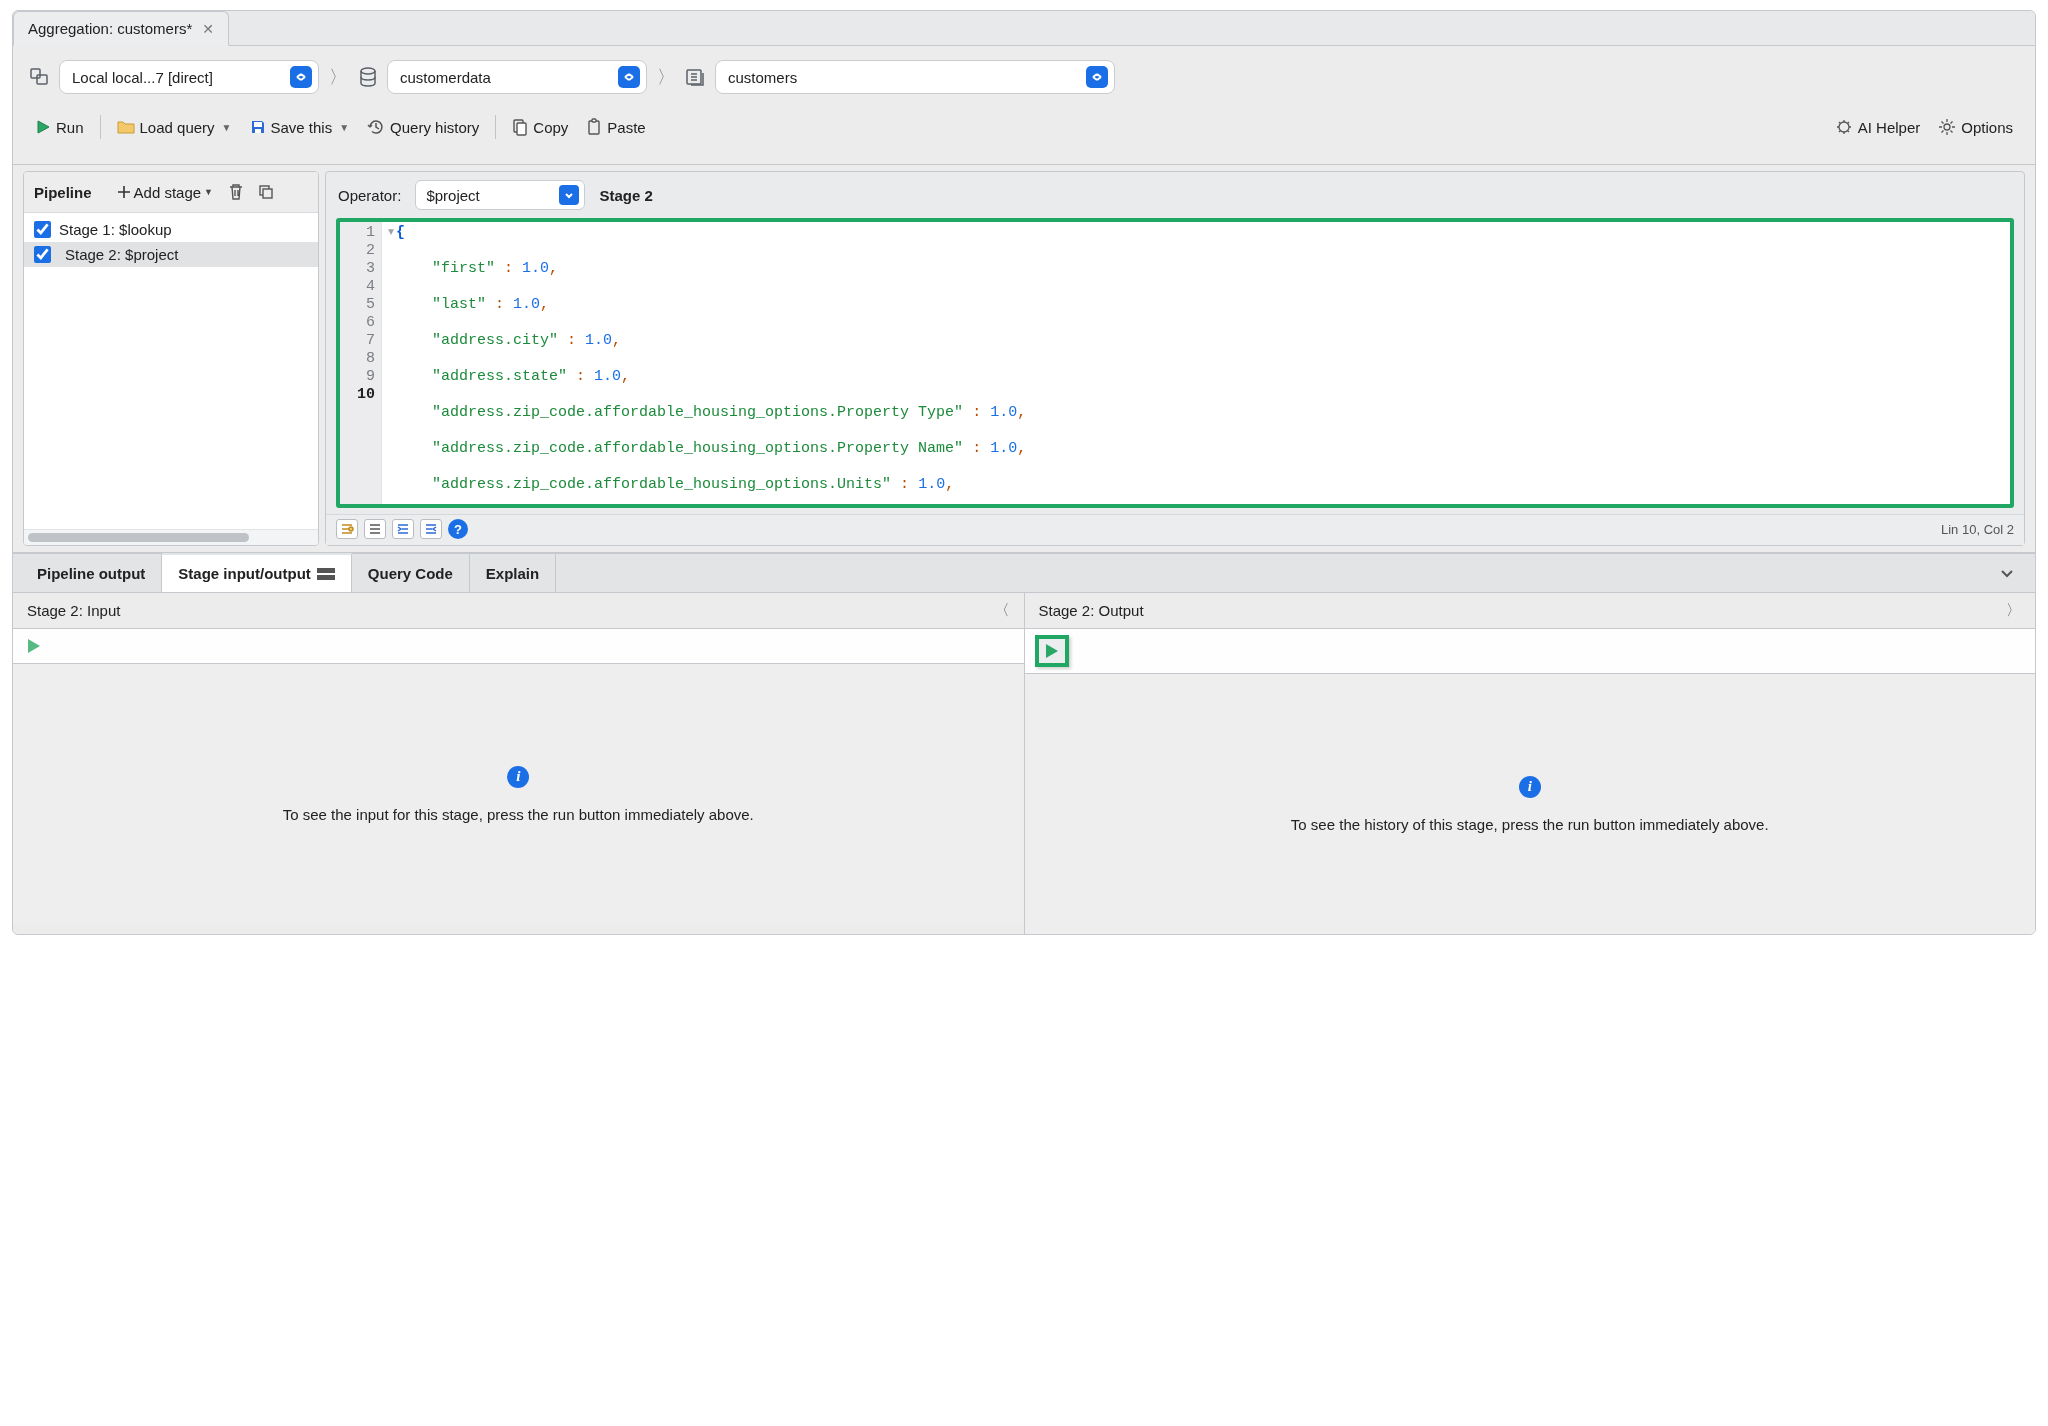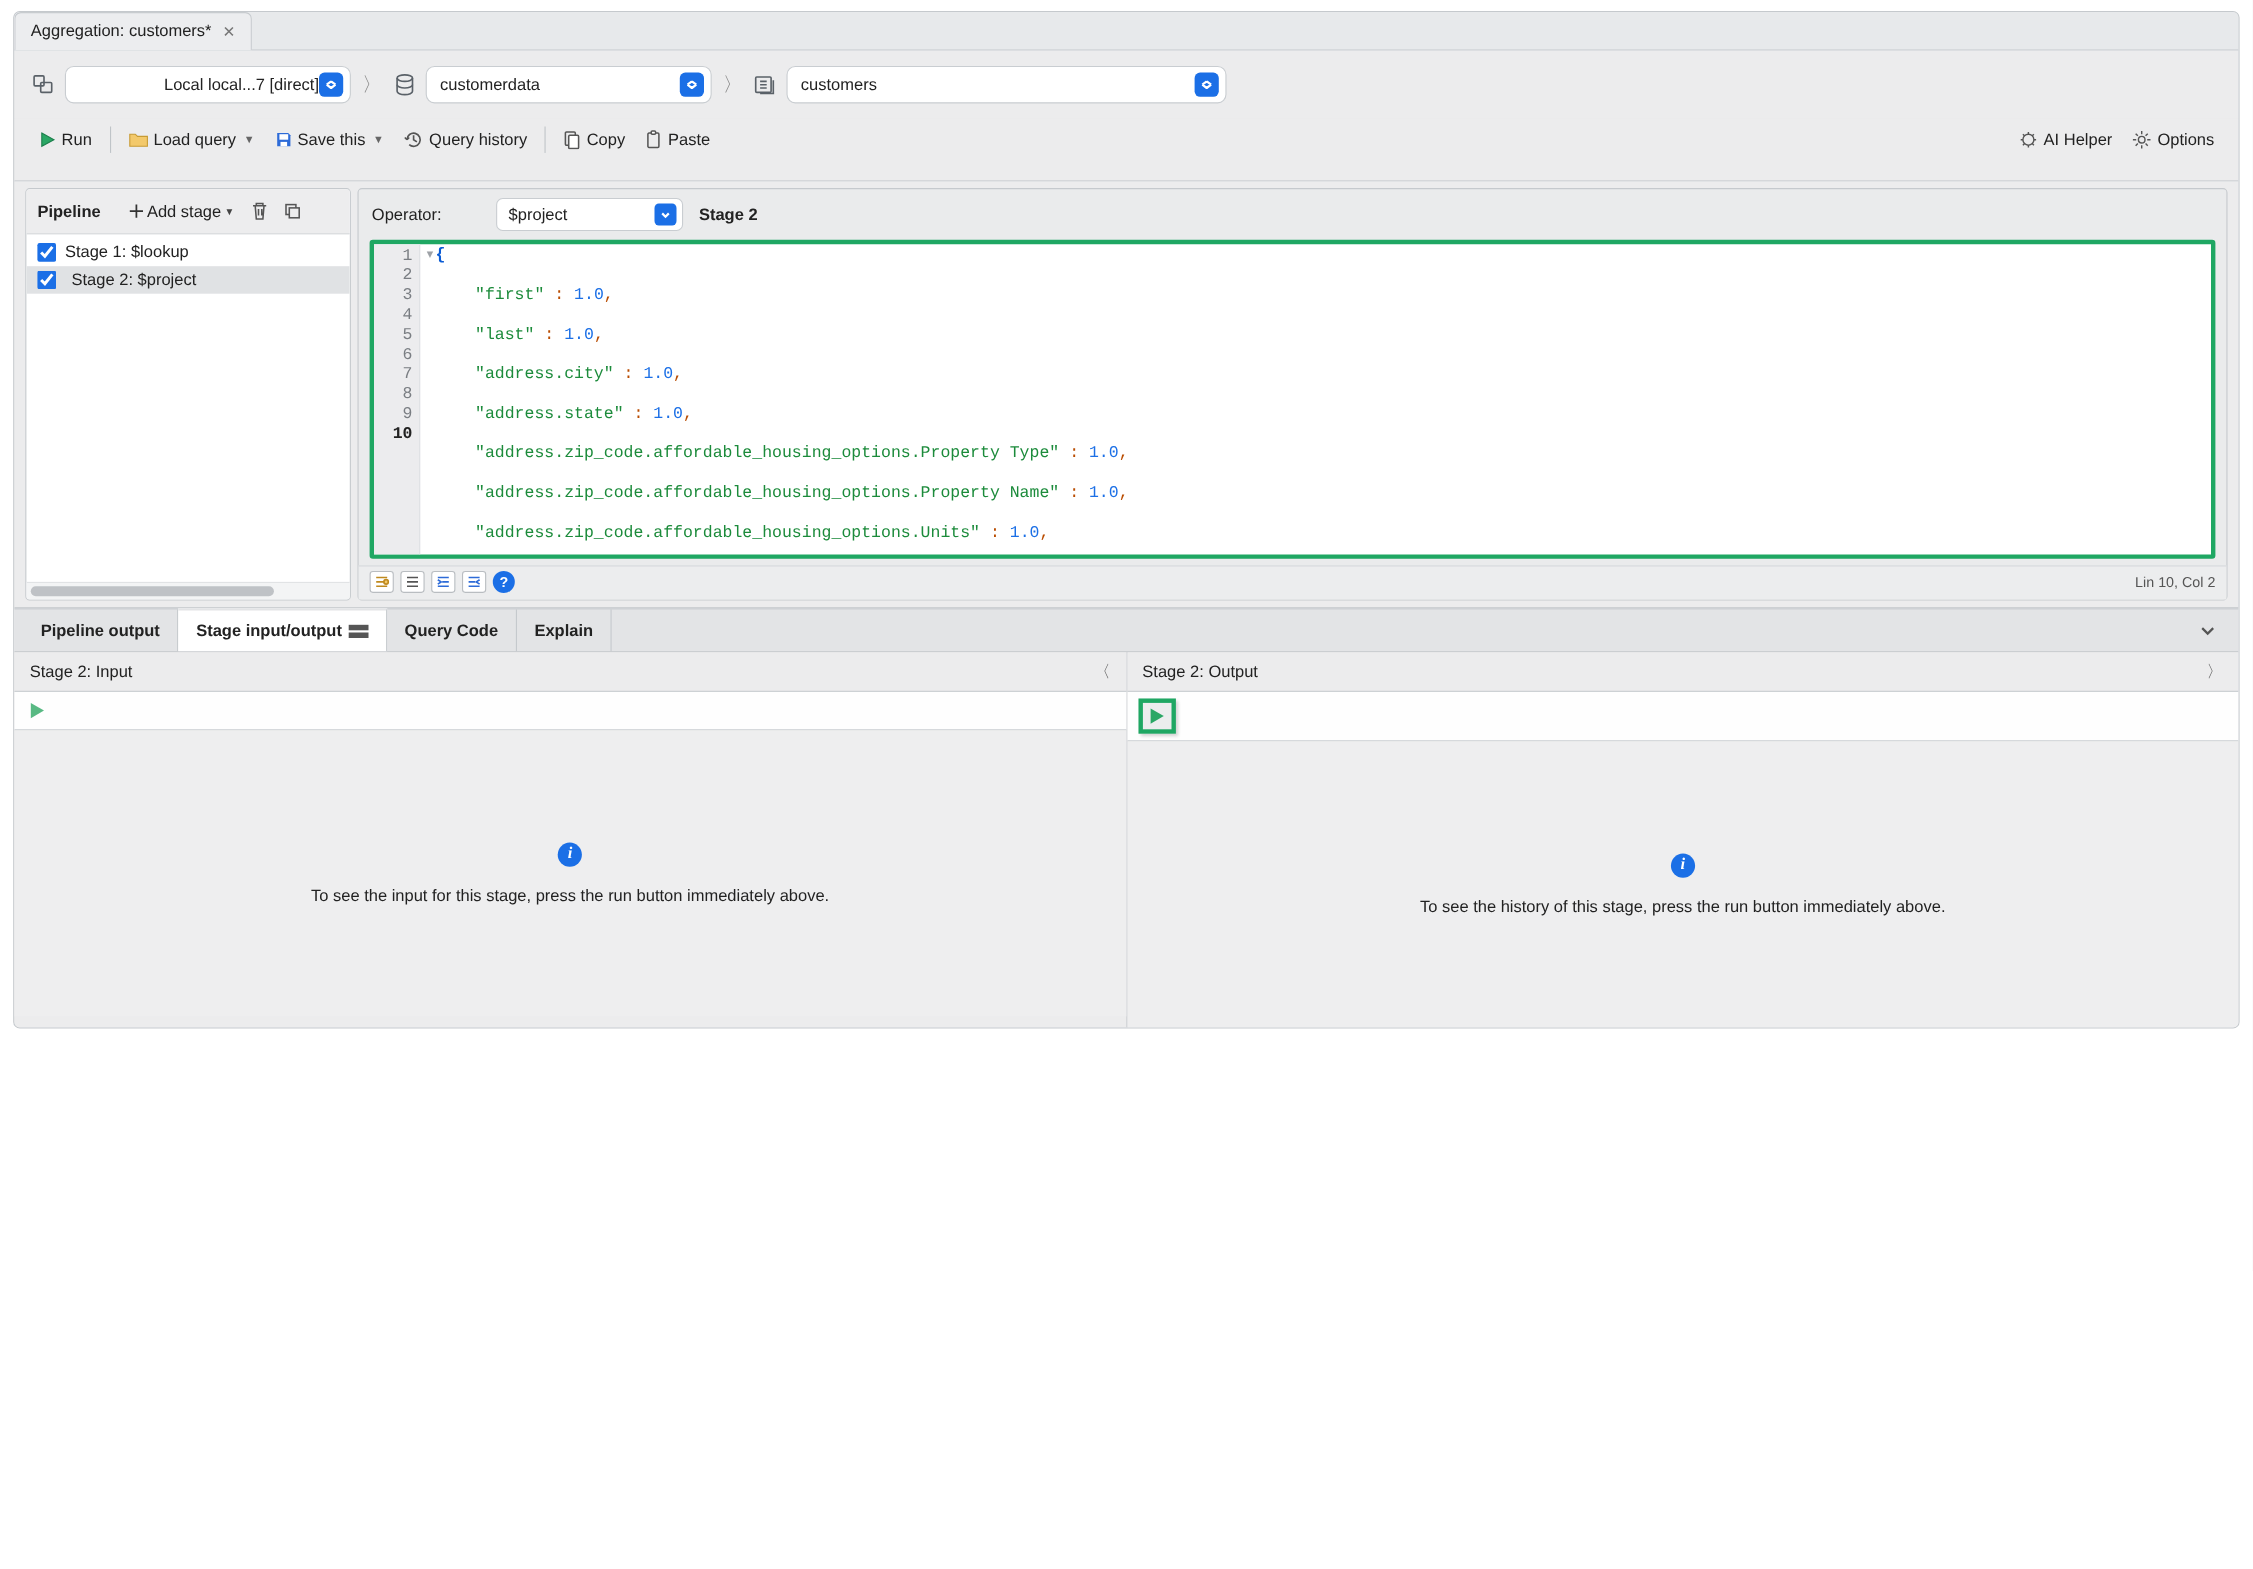--- a/index.html
+++ b/index.html
@@ -61,21 +61,21 @@
   font-size: 15px;
 }
 .bc-select .chev-btn {
   width: 22px; height: 22px;
   background: #1b6fe6;
   border-radius: 5px;
   display: flex; align-items: center; justify-content: center;
 }
 .bc-select .chev-btn svg { stroke: #fff; }
 .bc-sep { color: #888; font-size: 18px; padding: 0 2px; }
-.w1 { width: 260px; justify-content: flex-end; }
+.w1 { width: 260px; }
 .w2 { width: 260px; }
 .w3 { width: 400px; }
 
 
 .toolbar {
   display: flex;
   align-items: center;
   gap: 2px;
   padding: 6px 14px 24px 14px;
   background: #ececed;
@@ -169,21 +169,21 @@
 .op-row {
   display: flex; align-items: center; gap: 14px;
   padding: 8px 12px;
   font-size: 15px;
 }
 .op-row .lbl { color: #222; }
 .op-select {
   width: 170px;
   display: flex; align-items: center; justify-content: space-between;
   background: #fff; border: 1px solid #c9cdd1; border-radius: 6px;
-  padding: 4px 5px 4px 10px; height: 30px; font-size: 15px; margin-left: 36px;
+  padding: 4px 5px 4px 10px; height: 30px; font-size: 15px;
 }
 .op-select .chev-btn {
   width: 20px; height: 20px; background: #1b6fe6; border-radius: 4px;
   display: flex; align-items: center; justify-content: center;
 }
 .stage-lbl { font-weight: 700; }
 
 .code-frame {
   margin: 0 10px 6px 10px;
   border: 4px solid #1fa763;

